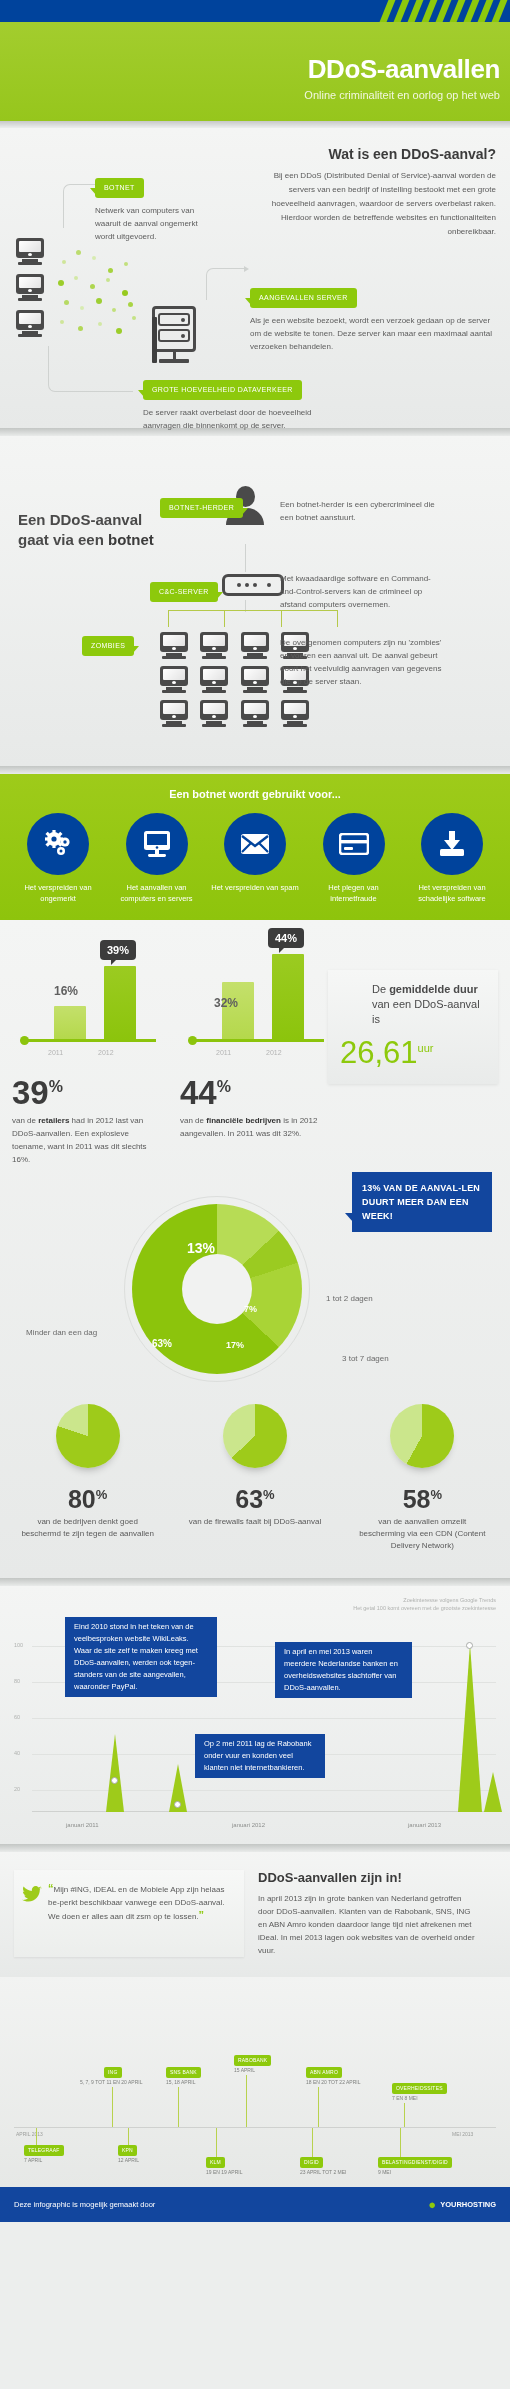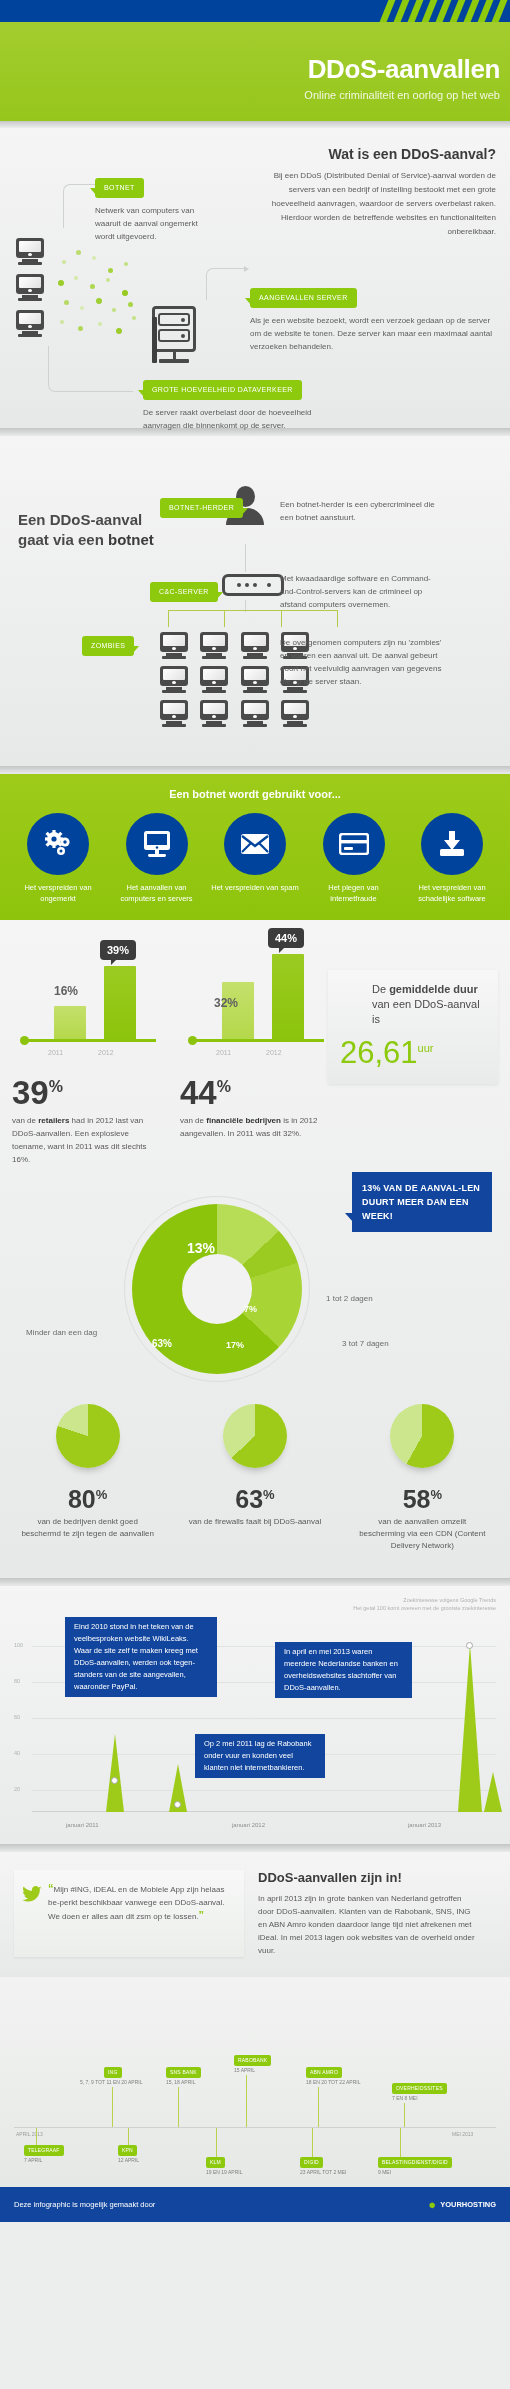--- a/index.html
+++ b/index.html
@@ -514,21 +514,21 @@
       <div class="bluebub">13% VAN DE AANVAL-LEN DUURT MEER DAN EEN WEEK!</div>
       <div class="dring"></div>
       <div class="donut">
         <div class="hole"></div>
       </div>
       <div class="dlbl" style="left:175px;top:64px;font-size:14px;">13%</div>
       <div class="dlbl" style="left:232px;top:128px;font-size:9px;">7%</div>
       <div class="dlbl" style="left:214px;top:164px;font-size:9px;">17%</div>
       <div class="dlbl" style="left:140px;top:162px;font-size:10px;">63%</div>
       <div class="dnote" style="left:314px;top:118px;">1 tot 2 dagen</div>
-      <div class="dnote" style="left:314px;top:163px;padding-left:16px;">3 tot 7 dagen</div>
+      <div class="dnote" style="left:314px;top:178px;padding-left:16px;">3 tot 7 dagen</div>
       <div class="dnote" style="left:14px;top:152px;">Minder dan een dag</div>
     </div>
 
     <div class="pies">
       <div class="piebox">
         <div class="pie" style="background:conic-gradient(#9ecb1a 0deg 288deg,#cbe68c 288deg 360deg)"></div>
         <div class="pienum">
           <span>80</span><sup>%</sup>
         </div>
         <p>van de bedrijven denkt goed beschermd te zijn tegen de aanvallen</p>

